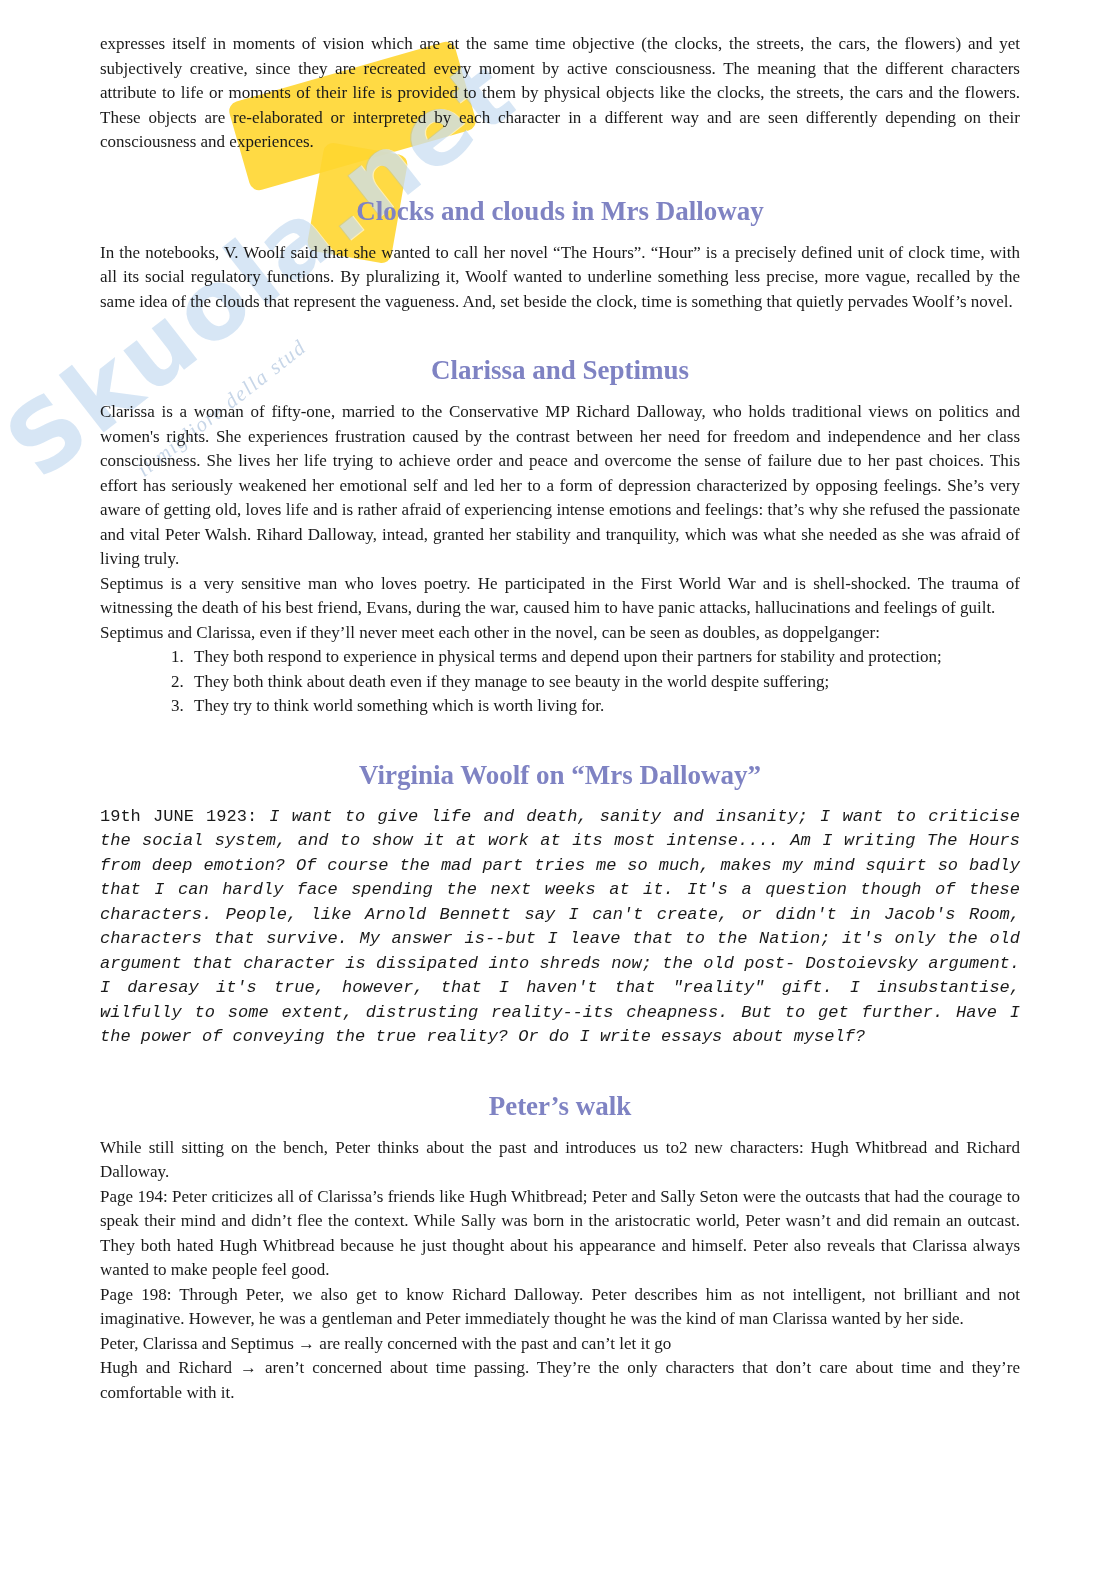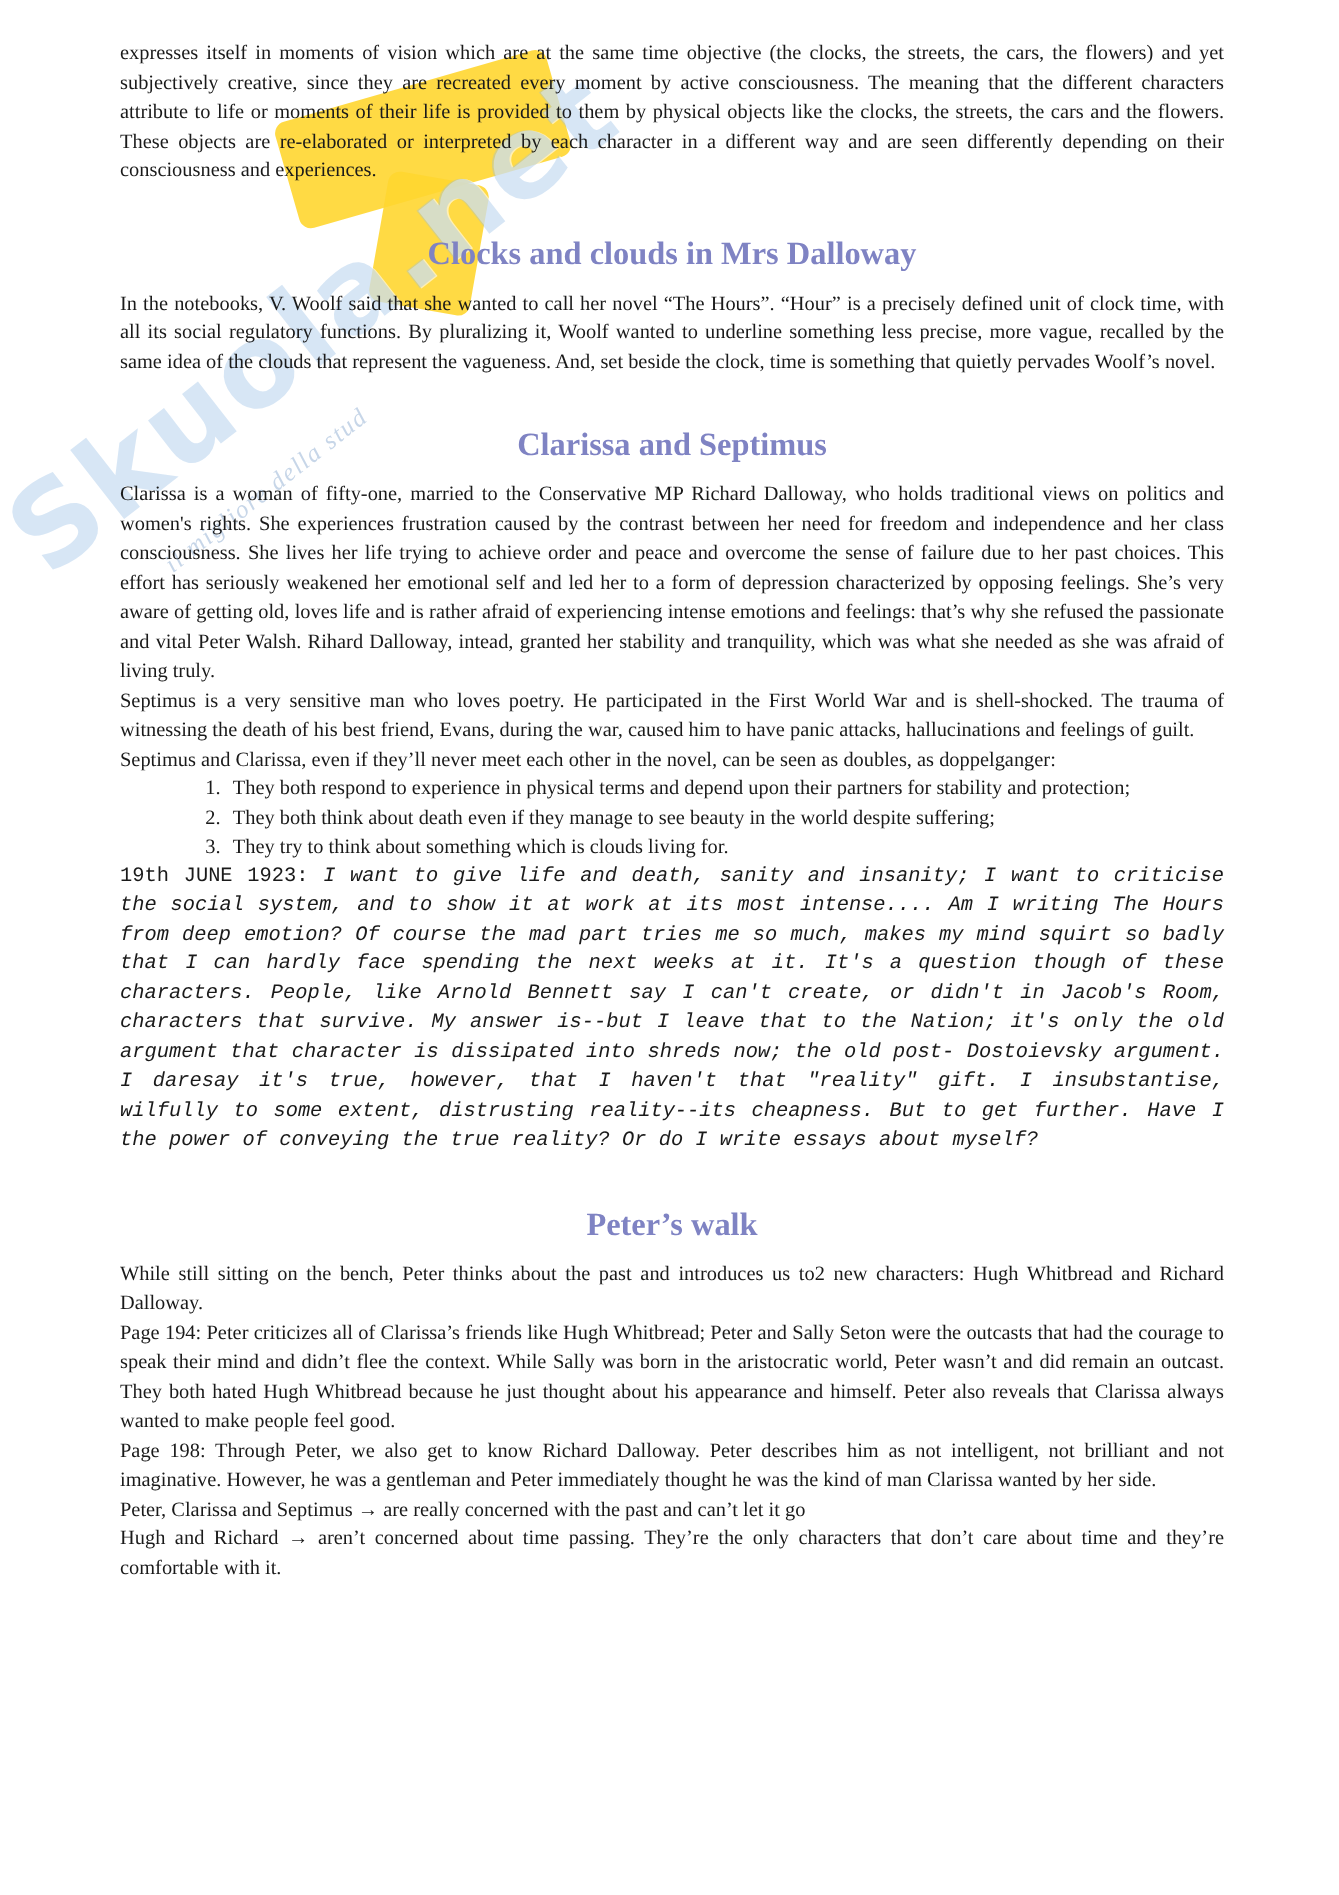--- a/index.html
+++ b/index.html
@@ -135,23 +135,24 @@
     <h1 class="section-title">Clocks and clouds in Mrs Dalloway</h1>
     <p>In the notebooks, V. Woolf said that she wanted to call her novel “The Hours”. “Hour” is a precisely defined unit of clock time, with all its social regulatory functions. By pluralizing it, Woolf wanted to underline something less precise, more vague, recalled by the same idea of the clouds that represent the vagueness. And, set beside the clock, time is something that quietly pervades Woolf’s novel.</p>
 
     <h1 class="section-title">Clarissa and Septimus</h1>
     <p>Clarissa is a woman of fifty-one, married to the Conservative MP Richard Dalloway, who holds traditional views on politics and women's rights. She experiences frustration caused by the contrast between her need for freedom and independence and her class consciousness. She lives her life trying to achieve order and peace and overcome the sense of failure due to her past choices. This effort has seriously weakened her emotional self and led her to a form of depression characterized by opposing feelings. She’s very aware of getting old, loves life and is rather afraid of experiencing intense emotions and feelings: that’s why she refused the passionate and vital Peter Walsh. Rihard Dalloway, intead, granted her stability and tranquility, which was what she needed as she was afraid of living truly.</p>
     <p>Septimus is a very sensitive man who loves poetry. He participated in the First World War and is shell-shocked. The trauma of witnessing the death of his best friend, Evans, during the war, caused him to have panic attacks, hallucinations and feelings of guilt.</p>
     <p>Septimus and Clarissa, even if they’ll never meet each other in the novel, can be seen as doubles, as doppelganger:</p>
     <ol class="doppel-list">
       <li>They both respond to experience in physical terms and depend upon their partners for stability and protection;</li>
       <li>They both think about death even if they manage to see beauty in the world despite suffering;</li>
-      <li>They try to think about something which is clouds living for.</li>
+      <li>They try to think world something which is worth living for.</li>
     </ol>
 
+    <h1 class="section-title">Virginia Woolf on “Mrs Dalloway”</h1>
     <p class="quote"><span class="quote-lead">19th JUNE 1923:</span> <span>I want to give life and death, sanity and insanity; I want to criticise the social system, and to show it at work at its most intense.... Am I writing The Hours from deep emotion? Of course the mad part tries me so much, makes my mind squirt so badly that I can hardly face spending the next weeks at it. It's a question though of these characters. People, like Arnold Bennett say I can't create, or didn't in Jacob's Room, characters that survive. My answer is--but I leave that to the Nation; it's only the old argument that character is dissipated into shreds now; the old post- Dostoievsky argument. I daresay it's true, however, that I haven't that "reality" gift. I insubstantise, wilfully to some extent, distrusting reality--its cheapness. But to get further. Have I the power of conveying the true reality? Or do I write essays about myself?</span></p>
 
     <h1 class="section-title">Peter’s walk</h1>
     <p>While still sitting on the bench, Peter thinks about the past and introduces us to2 new characters: Hugh Whitbread and Richard Dalloway.</p>
     <p>Page 194: Peter criticizes all of Clarissa’s friends like Hugh Whitbread; Peter and Sally Seton were the outcasts that had the courage to speak their mind and didn’t flee the context. While Sally was born in the aristocratic world, Peter wasn’t and did remain an outcast. They both hated Hugh Whitbread because he just thought about his appearance and himself. Peter also reveals that Clarissa always wanted to make people feel good.</p>
     <p>Page 198: Through Peter, we also get to know Richard Dalloway. Peter describes him as not intelligent, not brilliant and not imaginative. However, he was a gentleman and Peter immediately thought he was the kind of man Clarissa wanted by her side.</p>
     <p>Peter, Clarissa and Septimus → are really concerned with the past and can’t let it go</p>
     <p>Hugh and Richard → aren’t concerned about time passing. They’re the only characters that don’t care about time and they’re comfortable with it.</p>
 
   </div>

